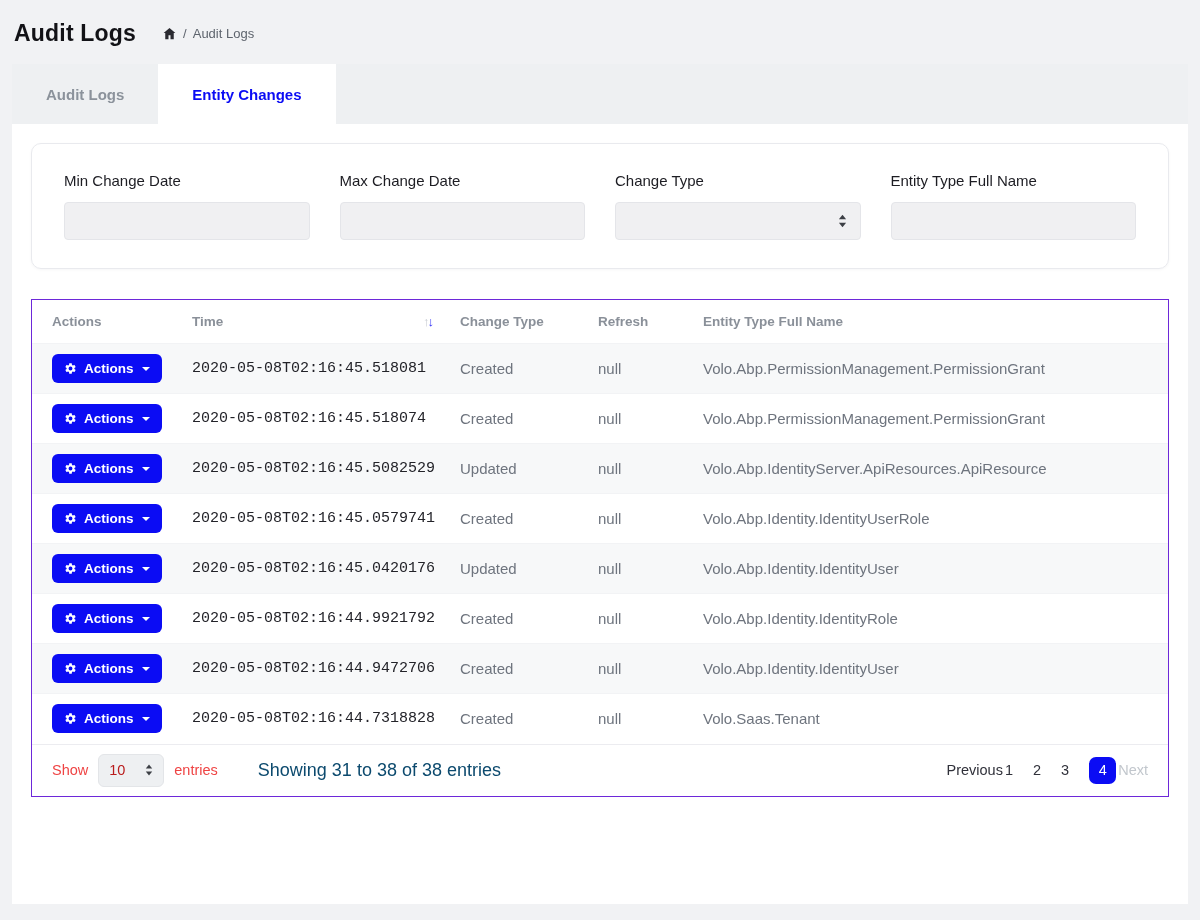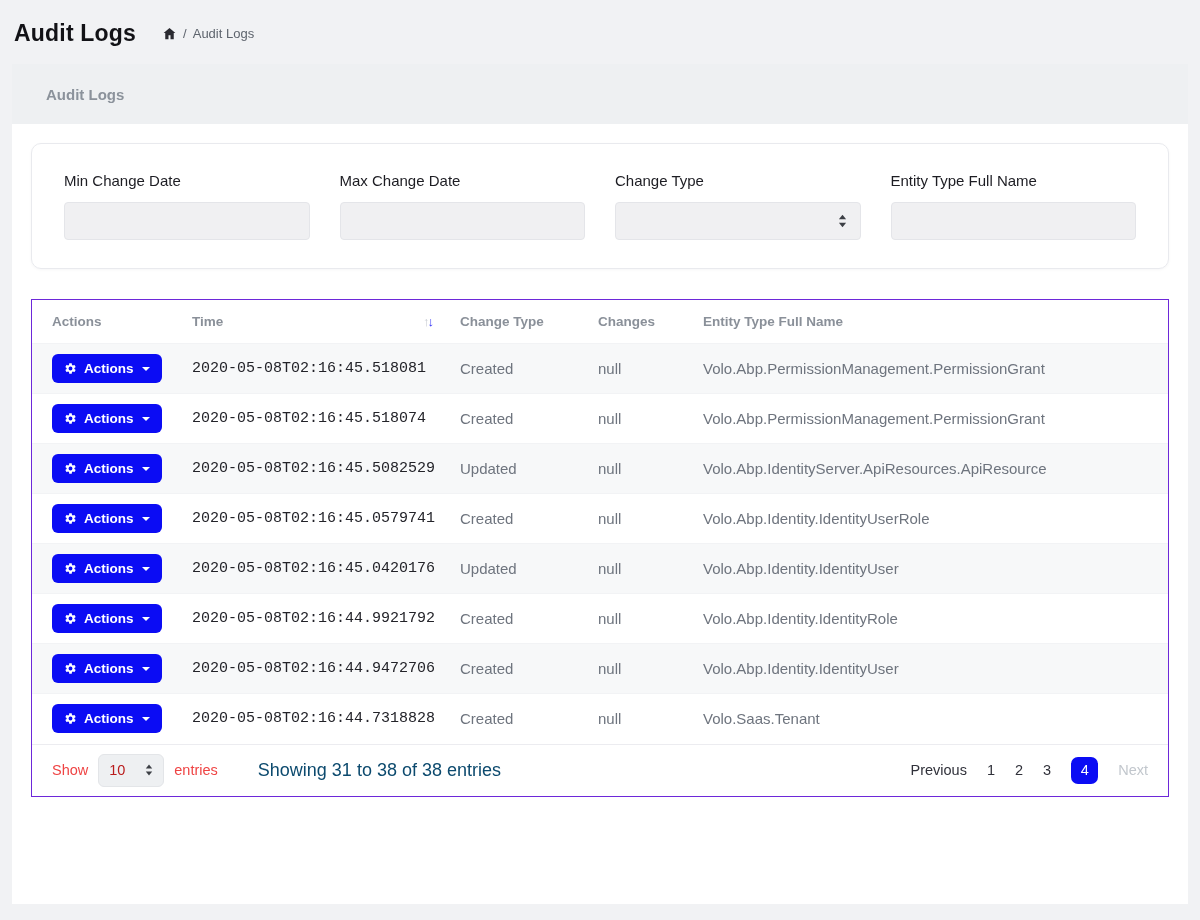--- a/index.html
+++ b/index.html
@@ -67,21 +67,21 @@
   
   .table-footer { display:flex; align-items:center; border-top:1px solid #ececf0; padding:10px 20px; height:52px; background:#fff; }
   .show-label, .entries-label { font-size:14.5px; color:#ef4444; }
   .page-size {
     margin:0 10px; display:inline-flex; align-items:center; justify-content:space-between;
     width:66px; height:33px; background:#eef0f2; border:1px solid #e3e5e8; border-radius:6px;
     padding:0 10px; font-size:14.5px; color:#b91c1c; cursor:pointer;
   }
   .page-size .updown { width:8px; height:12px; fill:#3c3f45; }
   .showing-text { margin-left:40px; font-size:18px; color:#0c4a6e; }
-  .pagination { margin-left:auto; display:flex; align-items:center; gap:20px;justify-content:flex-end; }
+  .pagination { margin-left:auto; display:flex; align-items:center; gap:2px;justify-content:flex-end; }
   .pg-prev { font-size:14.5px; color:#30313a; background:none; border:none; font-family:"Liberation Sans",sans-serif; cursor:pointer; }
   .pg-pages { display:flex; align-items:center; gap:20px; }
   .page-btn { font-size:14.5px; color:#30313a; background:none; border:none; font-family:"Liberation Sans",sans-serif; cursor:pointer; }
   .page-btn.active {
     background:#0b0cf4; color:#fff; width:27px; height:27px; border-radius:7px;
     display:flex; align-items:center; justify-content:center;
   }
   .pg-next { font-size:14.5px; color:#c2c7cd; background:none; border:none; font-family:"Liberation Sans",sans-serif; cursor:pointer; }
 </style>
 </head>
@@ -96,20 +96,23 @@
         </svg>
     </span>
     <span>/</span>
     <span>Audit Logs</span>
   </div>
 </div>
 
 <div class="tab-strip">
   <div class="tab inactive">
     <span>Audit Logs</span>
+  </div>
+  <div class="tab active">
+    <span>Entity Changes</span>
   </div>
 </div>
 
 <div class="panel">
 
   <div class="filter-card">
     <div class="filter-row">
       <div class="field">
         <label>Min Change Date</label>
         <input class="control" type="text" value="" style="">
@@ -140,21 +143,21 @@
       <thead>
         <tr>
           <th class="col-actions">Actions</th>
           <th class="col-time">
             <span class="time-th">
               <span>Time</span>
               <span class="sort-ic"><span class="up">↑</span><span class="down">↓</span></span>
             </span>
           </th>
           <th class="col-change">Change Type</th>
-          <th class="col-tenant">Changes</th>
+          <th class="col-tenant">Refresh</th>
           <th>Entity Type Full Name</th>
         </tr>
       </thead>
       <tbody>
           <tr class="stripe">
             <td class="td-actions"><button class="actions-btn">
                 <svg class="gear" viewBox="0 0 24 24">
                   <path d="M19.14 12.94c.04-.3.06-.61.06-.94s-.02-.64-.07-.94l2.03-1.58a.49.49 0 0 0 .12-.61l-1.92-3.32a.49.49 0 0 0-.59-.22l-2.39.96c-.5-.38-1.03-.7-1.62-.94l-.36-2.54a.48.48 0 0 0-.48-.41h-3.84c-.24 0-.43.17-.47.41l-.36 2.54c-.59.24-1.13.57-1.62.94l-2.39-.96a.49.49 0 0 0-.59.22L2.74 8.87a.48.48 0 0 0 .12.61l2.03 1.58c-.05.3-.09.63-.09.94s.02.64.07.94l-2.03 1.58a.49.49 0 0 0-.12.61l1.92 3.32c.12.22.37.29.59.22l2.39-.96c.5.38 1.03.7 1.62.94l.36 2.54c.05.24.24.41.48.41h3.84c.24 0 .44-.17.47-.41l.36-2.54c.59-.24 1.13-.56 1.62-.94l2.39.96c.22.08.47 0 .59-.22l1.92-3.32a.49.49 0 0 0-.12-.61l-2.01-1.58zM12 15.6A3.6 3.6 0 1 1 12 8.4a3.6 3.6 0 0 1 0 7.2z"></path>
                 </svg>
                 <span class="actions-label">Actions</span>

